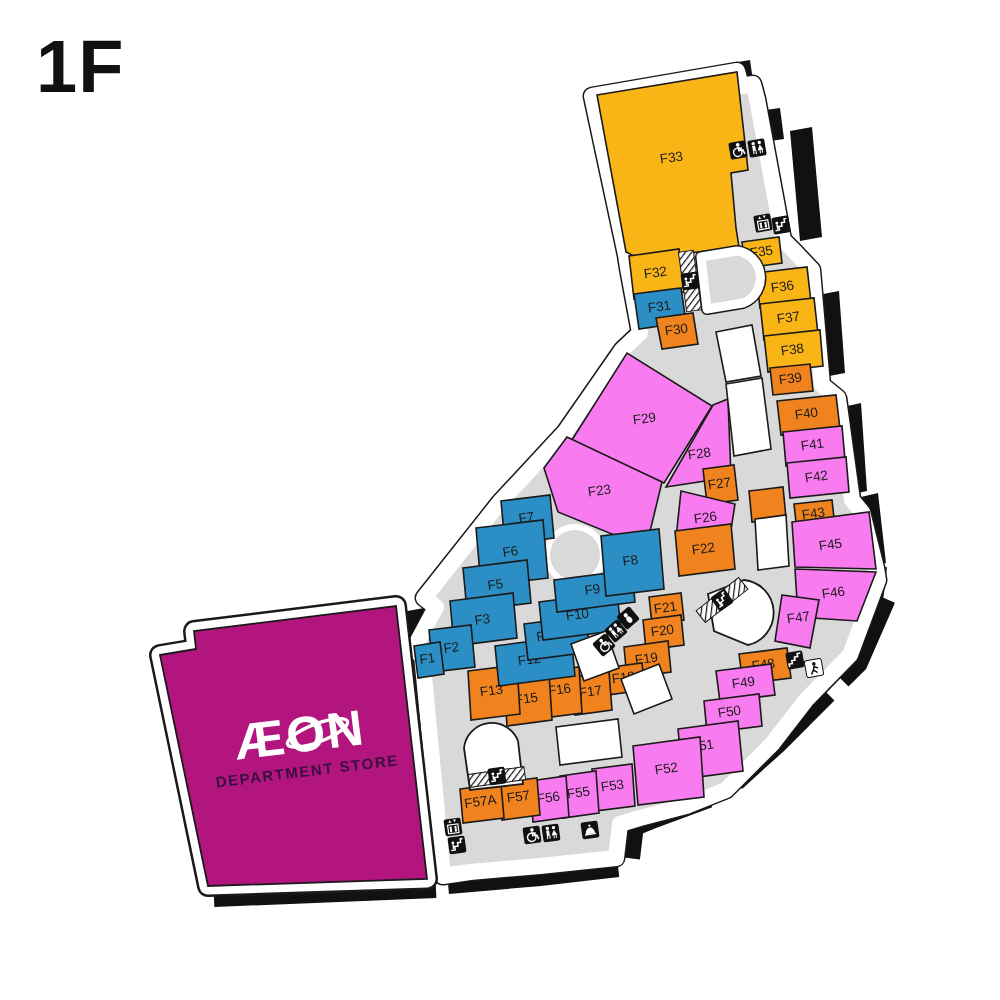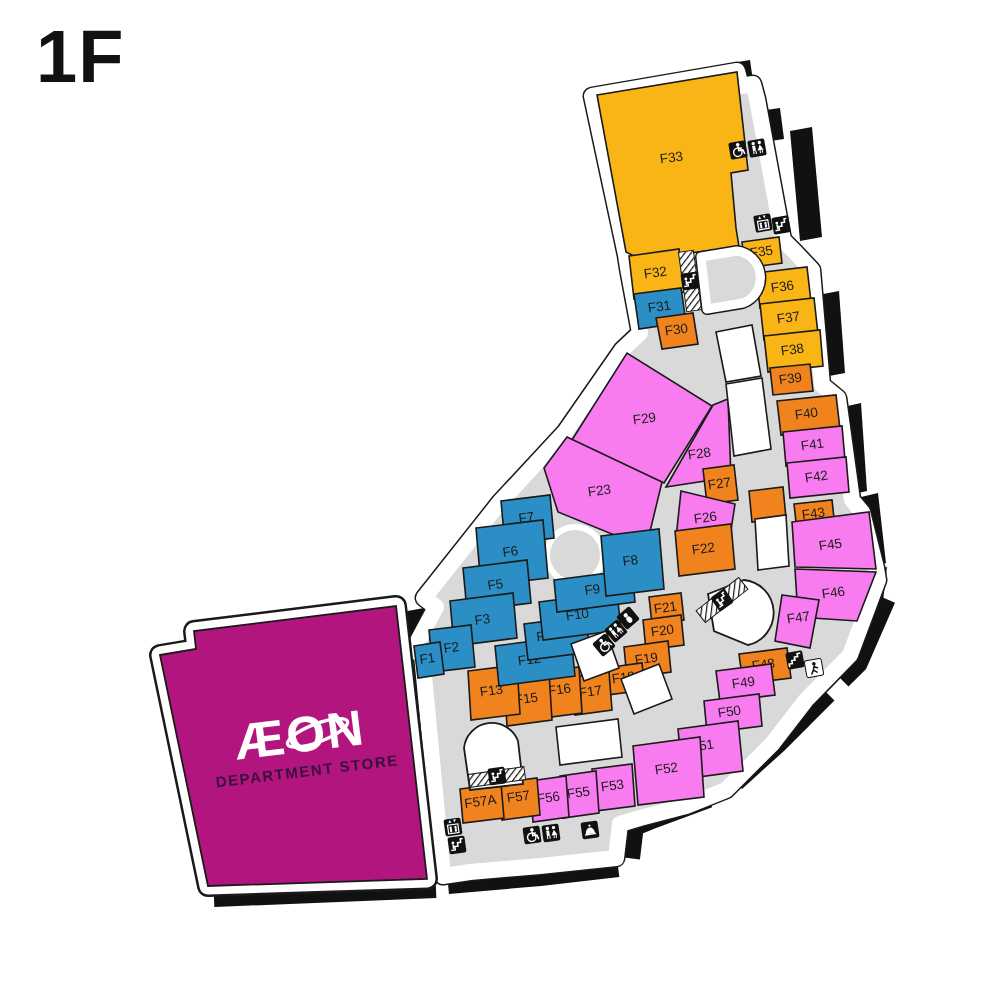--- a/index.html
+++ b/index.html
@@ -1,18 +1,18 @@
 <!DOCTYPE html>
 <html><head>
 <meta charset="utf-8">
 <style>
   html,body{margin:0;padding:0;background:#ffffff;}
   .stage{position:relative;width:1000px;height:1000px;background:#ffffff;overflow:hidden;
          font-family:"Liberation Sans", sans-serif;}
-  .floor-label{position:absolute;left:36px;top:14px;font-size:74px;font-weight:600;
+  .floor-label{position:absolute;left:36px;top:24px;font-size:74px;font-weight:600;
                color:#111;letter-spacing:1px;}
   svg text{font-family:"Liberation Sans", sans-serif;}
   .unit-label{font-size:13.5px;fill:#1a1a1a;}
   .aeon-logo{font-size:50px;font-weight:700;fill:#ffffff;letter-spacing:2px;}
   .aeon-sub{font-size:15px;font-weight:700;fill:#38103f;letter-spacing:1.6px;}
 </style>
 </head>
 <body>
 
 <div class="stage">

